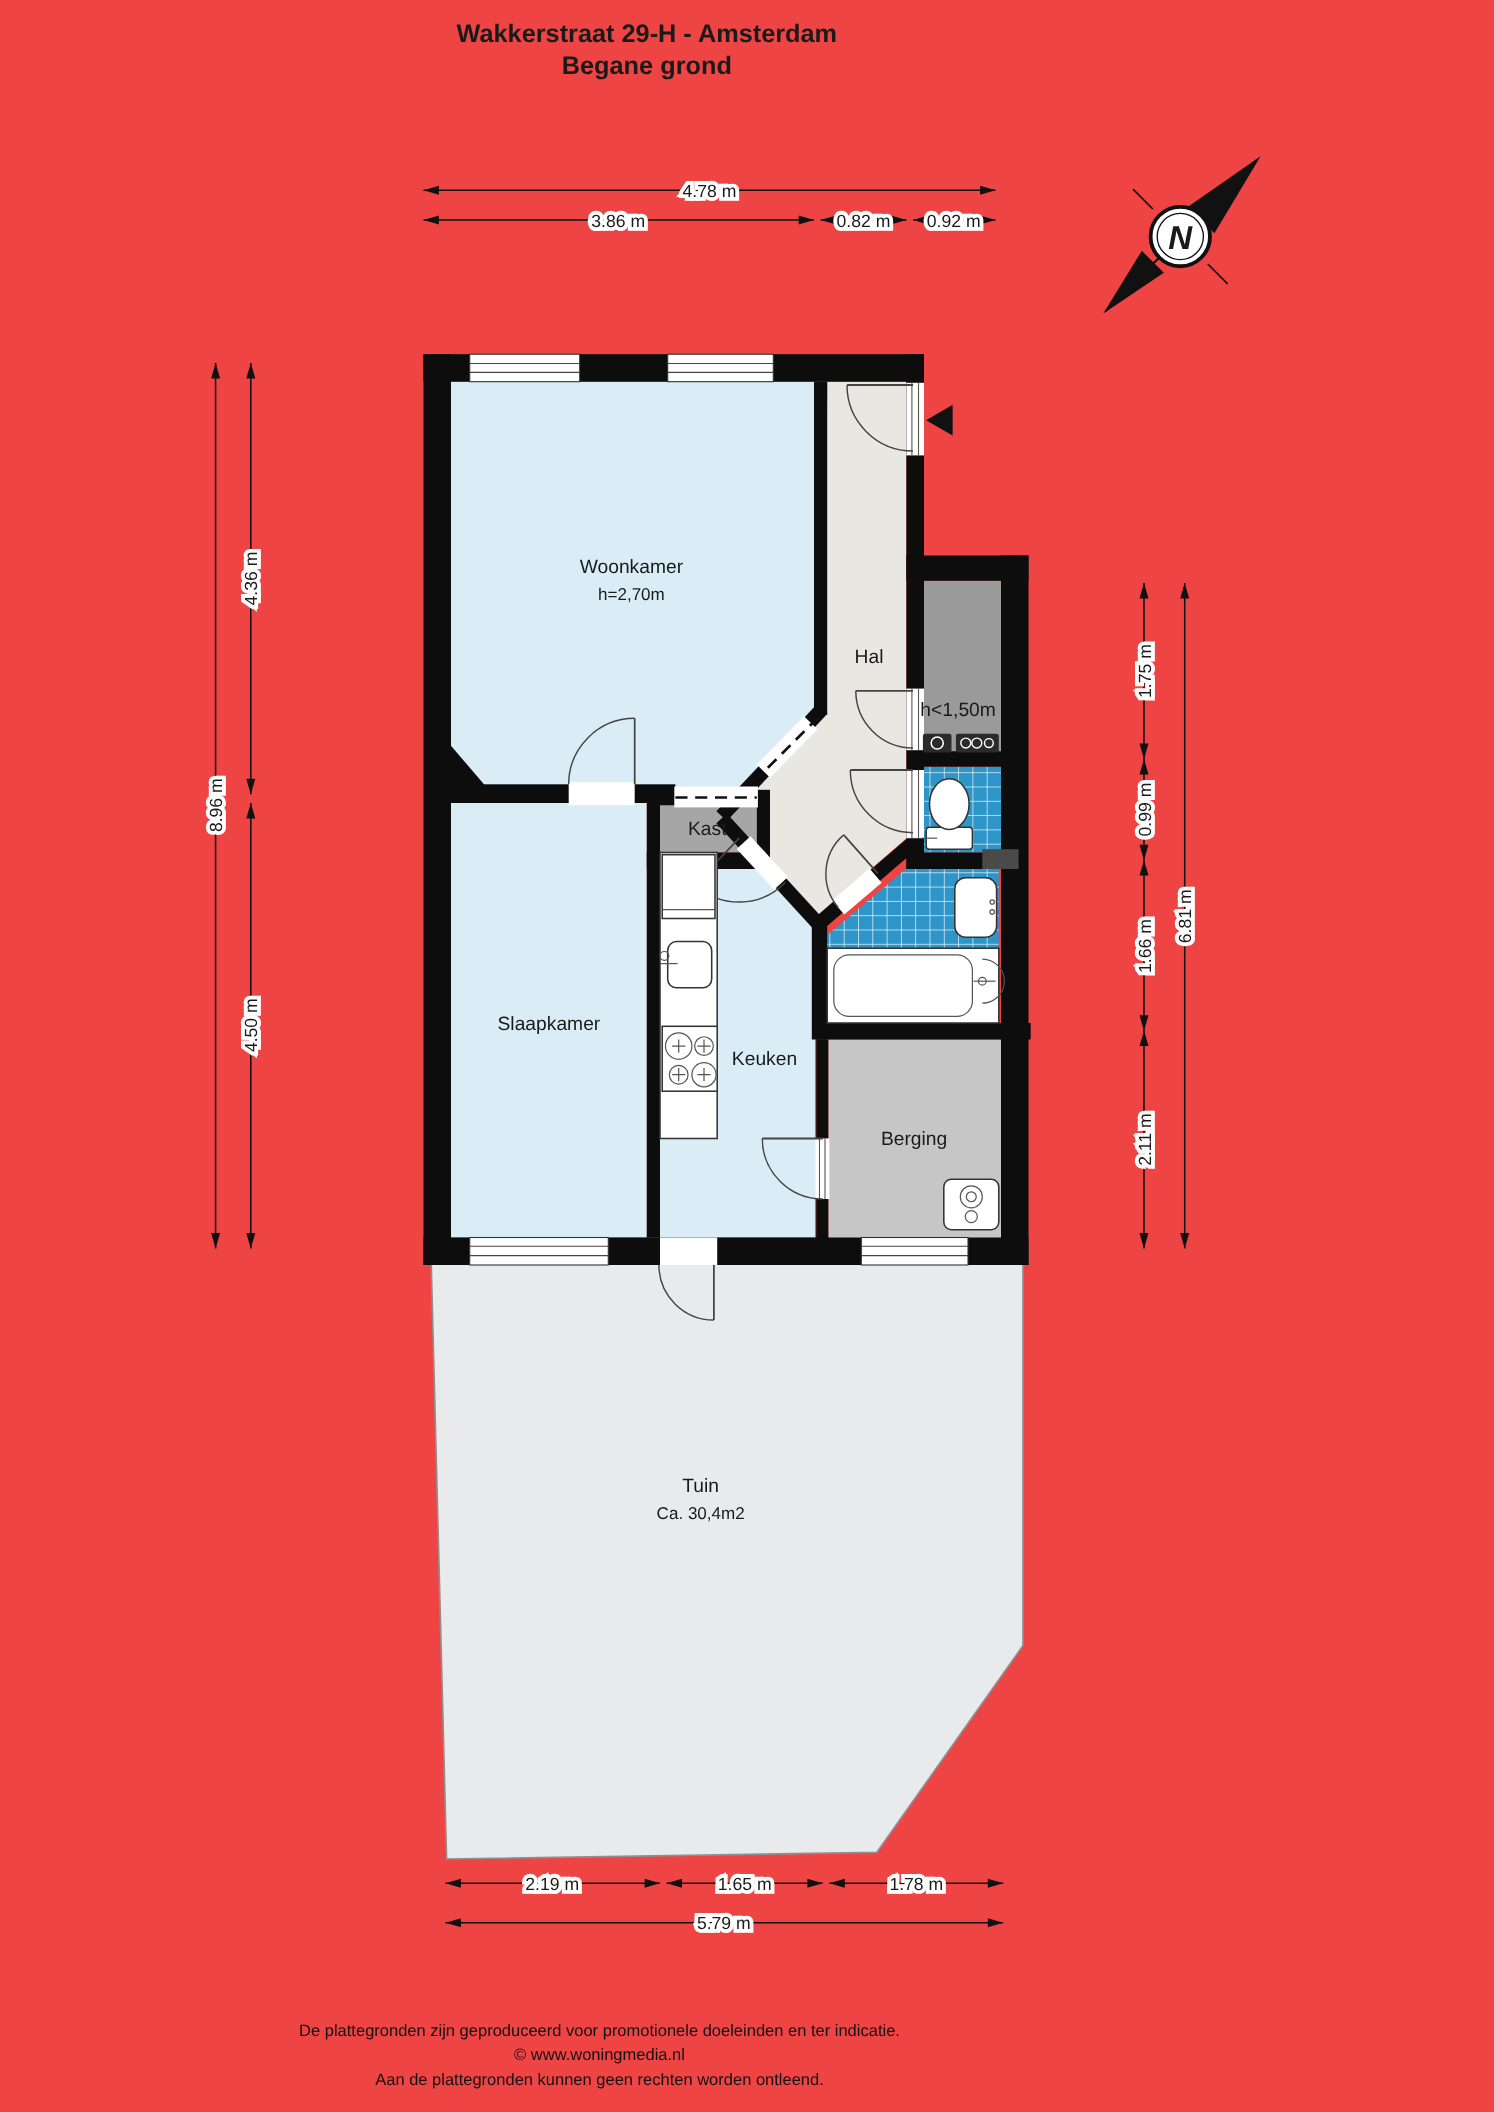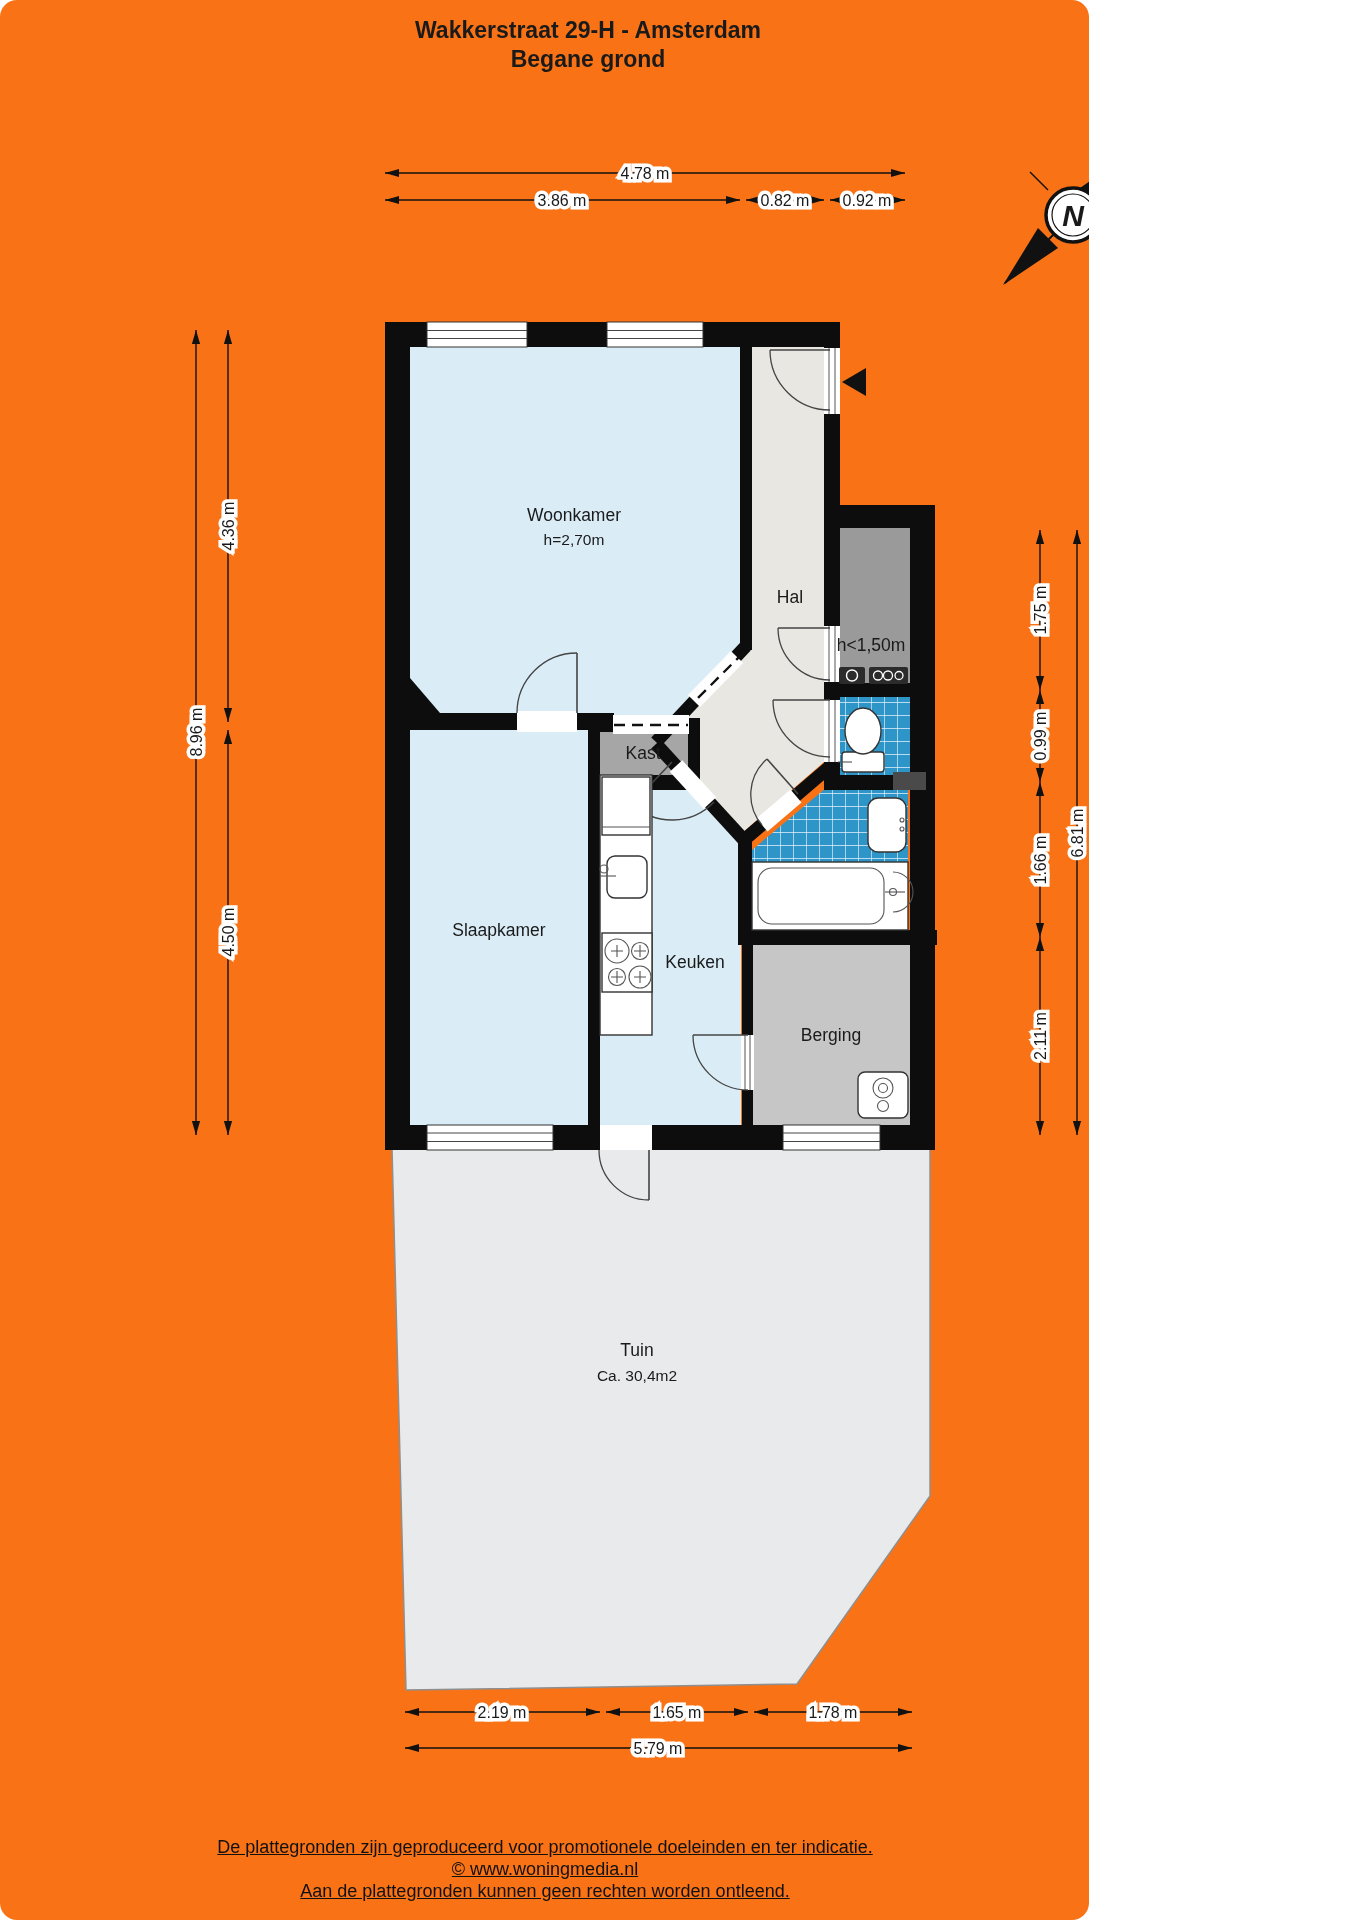--- a/index.html
+++ b/index.html
@@ -1,22 +1,22 @@
 <!DOCTYPE html>
 <html><head>
 <meta charset="utf-8">
 <style>
   html,body{margin:0;padding:0;background:#ffffff;}
-  .page{position:relative;width:1089px;height:1920px;background:#f97316;
-        font-family:"Liberation Sans", sans-serif;overflow:hidden;border-radius:17px;}
+  .page{position:relative;width:1358px;height:1920px;background:#ef4444;
+        font-family:"Liberation Sans", sans-serif;overflow:hidden;}
   .title-block{position:absolute;top:16px;left:588px;transform:translateX(-50%);
         text-align:center;color:#1a1a1a;}
   .title-line{font-size:23px;font-weight:bold;line-height:29px;white-space:nowrap;}
   .footer-block{position:absolute;top:1836px;left:545px;transform:translateX(-50%);
-        text-align:center;color:#111;font-size:18px;line-height:22px;white-space:nowrap;text-decoration:underline;}
+        text-align:center;color:#111;font-size:15px;line-height:22px;white-space:nowrap;}
   svg{position:absolute;top:0;left:0;}
   svg text{font-family:"Liberation Sans", sans-serif;fill:#1a1a1a;}
   .room-label{font-size:17.5px;}
   .room-sublabel{font-size:15.5px;}
   .dim-text{font-size:16px;paint-order:stroke fill;stroke:#ffffff;stroke-width:7px;}
   .dim-line{stroke:#111;stroke-width:1.4;}
   .wall{fill:#0d0d0d;}
   .wall-line{stroke:#0d0d0d;stroke-width:13;fill:none;}
   .floor-blue{fill:#daedf7;}
   .floor-hal{fill:#e8e7e2;}

